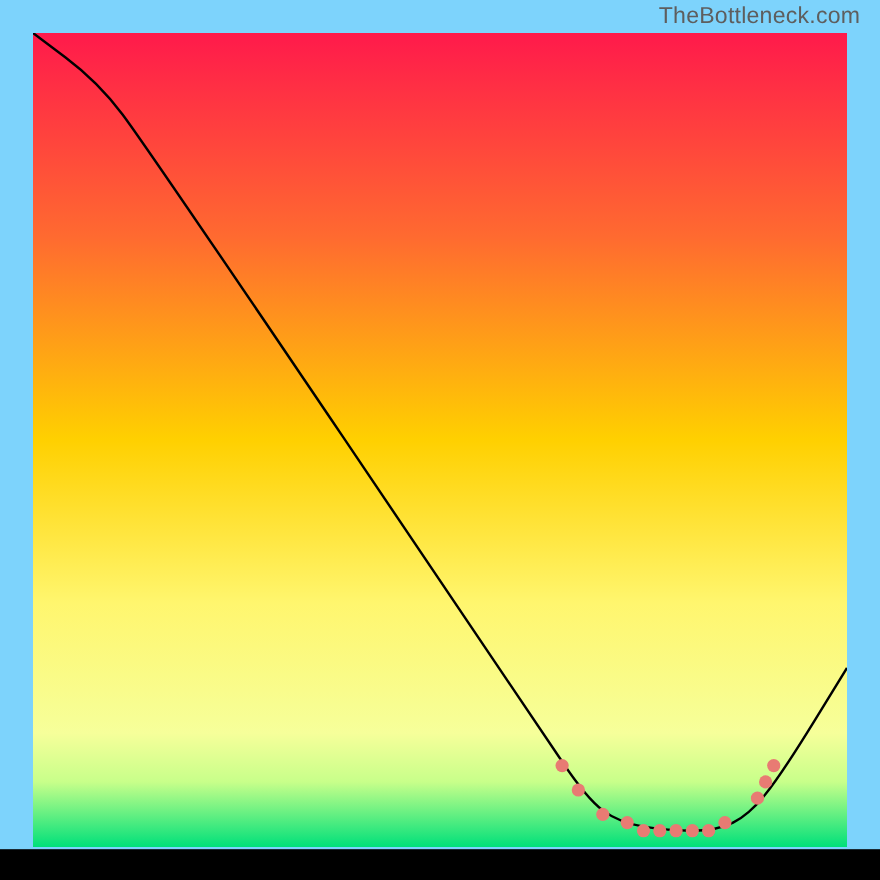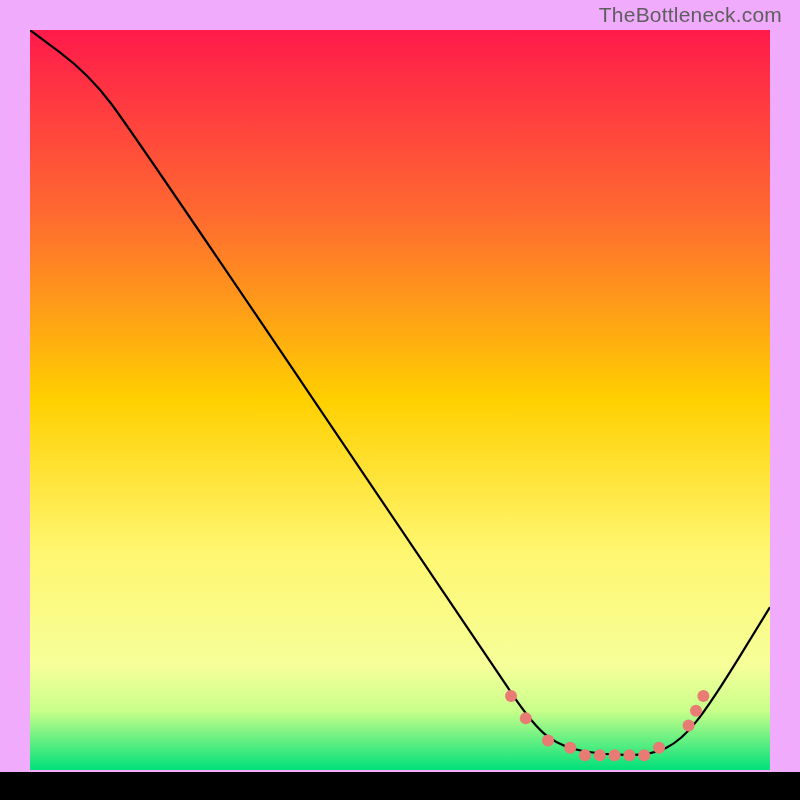--- a/index.html
+++ b/index.html
@@ -8,21 +8,21 @@
     width: 800px;
     height: 800px;
     background: #000;
     overflow: hidden;
     font-family: Arial, Helvetica, sans-serif;
   }
   .frame {
     position: relative;
     width: 800px;
     height: 772px;
-    background: #f0abfc;
+    background: #7dd3fc;
   }
   .attribution {
     position: absolute;
     top: 3px;
     right: 18px;
     color: #5E5E5E;
     font-size: 21px;
     font-weight: 400;
     letter-spacing: 0.2px;
   }

